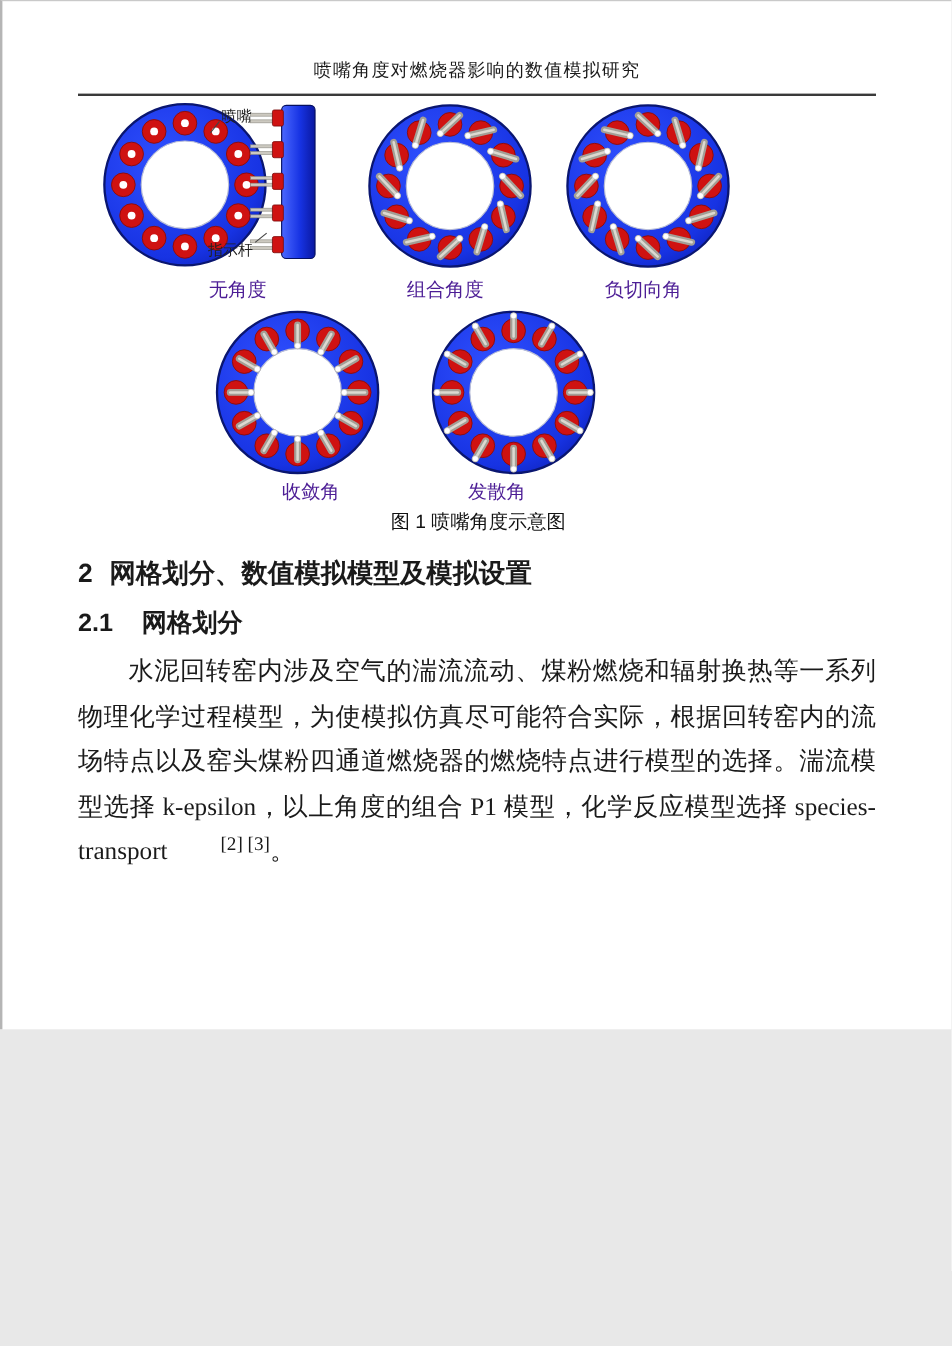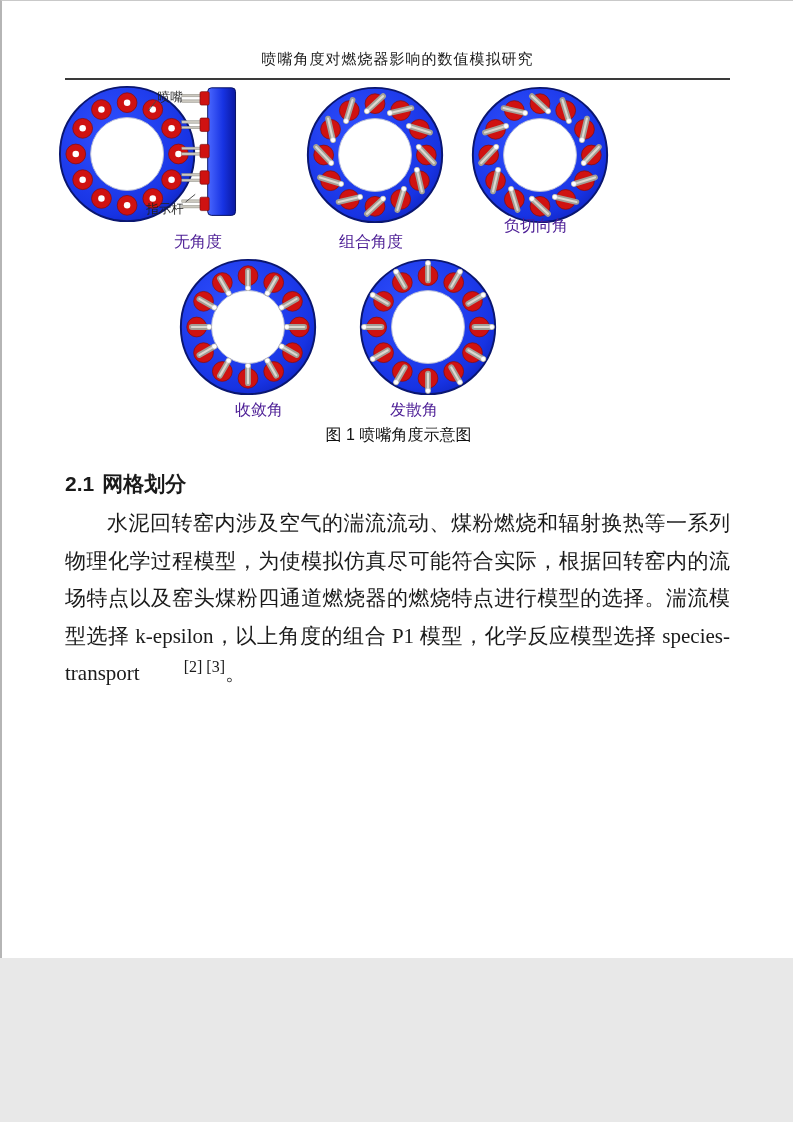--- a/index.html
+++ b/index.html
@@ -1,18 +1,18 @@
 <!DOCTYPE html>
 <html><head>
 <meta charset="utf-8">
 <style>
   html,body{margin:0;padding:0;background:#e8e8e8;}
   .page{
     position:relative;
-    width:793px;height:958px;
+    width:793px;height:858px;
     background:#ffffff;
     border-left:2px solid #b5b5b5;
     border-top:1px solid #c9c9c9;
     box-sizing:border-box;
     overflow:hidden;
     font-family:"Liberation Serif","DejaVu Serif",serif;
     color:#1a1a1a;
   }
   .page-header{margin:0 63px;padding-top:49px;text-align:center;
     font-size:15px;line-height:19px;letter-spacing:1px;}
@@ -27,42 +27,42 @@
     font-family:"Liberation Sans","DejaVu Sans",sans-serif;
     font-size:16px;color:#4c1d95;}
   .fig-caption{position:absolute;left:0;width:793px;text-align:center;
     font-family:"Liberation Sans","DejaVu Sans",sans-serif;
     font-size:16px;color:#111;top:343px;}
   .sec-heading{font-family:"Liberation Sans","DejaVu Sans",sans-serif;
     font-weight:bold;font-size:22px;line-height:28px;margin-top:8px;}
   .sub-heading{font-family:"Liberation Sans","DejaVu Sans",sans-serif;
     font-weight:bold;font-size:21px;line-height:27px;margin-top:14px;}
   .sec-no{margin-right:14px;}
-  .sub-no{margin-right:8px;text-align:right;}
+  .sub-no{margin-right:24px;text-align:right;}
   .para{margin-top:8px;}
   .ref-sup{font-size:16px;vertical-align:super;line-height:0;margin-left:44px;}
   .footer{position:absolute;left:63px;width:667px;top:1046px;}
   .footer-rule{display:block;}
   .footer-row{position:relative;height:20px;
     font-family:"Liberation Sans","DejaVu Sans",sans-serif;
     font-size:12px;color:#111;margin-top:1px;}
   .page-num{position:absolute;left:0;right:0;text-align:center;}
   .issue{position:absolute;right:0;}
 </style>
 </head>
 <body>
 
 <div class="page">
 
   <div class="page-header">喷嘴角度对燃烧器影响的数值模拟研究</div>
   <div class="header-rule"></div>
 
 
   <div class="figure-area">
-    <div class="ring-slot" style="left:54px;top:1px;"><svg viewBox="0 0 252 148" width="242" height="142">
+    <div class="ring-slot" style="left:81px;top:1px;"><svg viewBox="0 0 252 148" width="242" height="142">
           <defs>
             <radialGradient id="rb0" cx="38%" cy="35%" r="80%">
               <stop offset="0%" stop-color="#3050ff"></stop>
               <stop offset="75%" stop-color="#1733e3"></stop>
               <stop offset="100%" stop-color="#0c1db0"></stop>
             </radialGradient>
             <linearGradient id="pl0" x1="0" y1="0" x2="1" y2="0">
               <stop offset="0%" stop-color="#4b68ff"></stop>
               <stop offset="55%" stop-color="#1733e3"></stop>
               <stop offset="100%" stop-color="#0a18a0"></stop>
@@ -369,28 +369,31 @@
           <line x1="31.99776791645473" y1="49.749999999999986" x2="16.409310648334834" y2="40.74999999999999" stroke="#dcd9d0" stroke-width="2.2" stroke-linecap="round"></line>
           <circle cx="16.409310648334834" cy="40.74999999999999" r="2.6" fill="#ffffff" stroke="#bbb" stroke-width="0.5"></circle>
           <circle cx="47.24999999999997" cy="27.66764089753255" r="10.3" fill="#cf1211" stroke="#8a0b0b" stroke-width="0.8"></circle>
           <line x1="49.74999999999997" y1="31.997767916454745" x2="40.749999999999964" y2="16.409310648334852" stroke="#a39f96" stroke-width="6" stroke-linecap="round"></line>
           <line x1="49.74999999999997" y1="31.997767916454745" x2="40.749999999999964" y2="16.409310648334852" stroke="#dcd9d0" stroke-width="2.2" stroke-linecap="round"></line>
           <circle cx="40.749999999999964" cy="16.409310648334852" r="2.6" fill="#ffffff" stroke="#bbb" stroke-width="0.5"></circle>
         </svg></div>
 
     <div class="fig-label" style="left:136px;top:150px;">无角度</div>
     <div class="fig-label" style="left:309px;top:150px;">组合角度</div>
-    <div class="fig-label" style="left:474px;top:134px;">负切向角</div>
+    <div class="fig-label" style="left:474px;top:150px;">负切向角</div>
     <div class="fig-label" style="left:197px;top:318px;">收敛角</div>
     <div class="fig-label" style="left:352px;top:318px;font-family:Liberation Serif, serif;">发散角</div>
 
     <div class="fig-caption">图 1 喷嘴角度示意图</div>
   </div>
 
   <div class="content">
+    <div class="sec-heading">
+      <span class="sec-no">2</span><span>网格划分、数值模拟模型及模拟设置</span>
+    </div>
 
     <div class="sub-heading">
       <span class="sub-no">2.1</span><span>网格划分</span>
     </div>
 
     <div class="body-text para">
       <p><span>水泥回转窑内涉及空气的湍流流动、煤粉燃烧和辐射换热等一系列物理化学过程模型，为使模拟仿真尽可能符合实际，根据回转窑内的流场特点以及窑头煤粉四通道燃烧器的燃烧特点进行模型的选择。湍流模型选择 k-epsilon，以上角度的组合 P1 模型，化学反应模型选择 species-transport</span><span class="ref-sup">[2] [3]</span><span>。</span></p>
     </div>
   </div>
 

